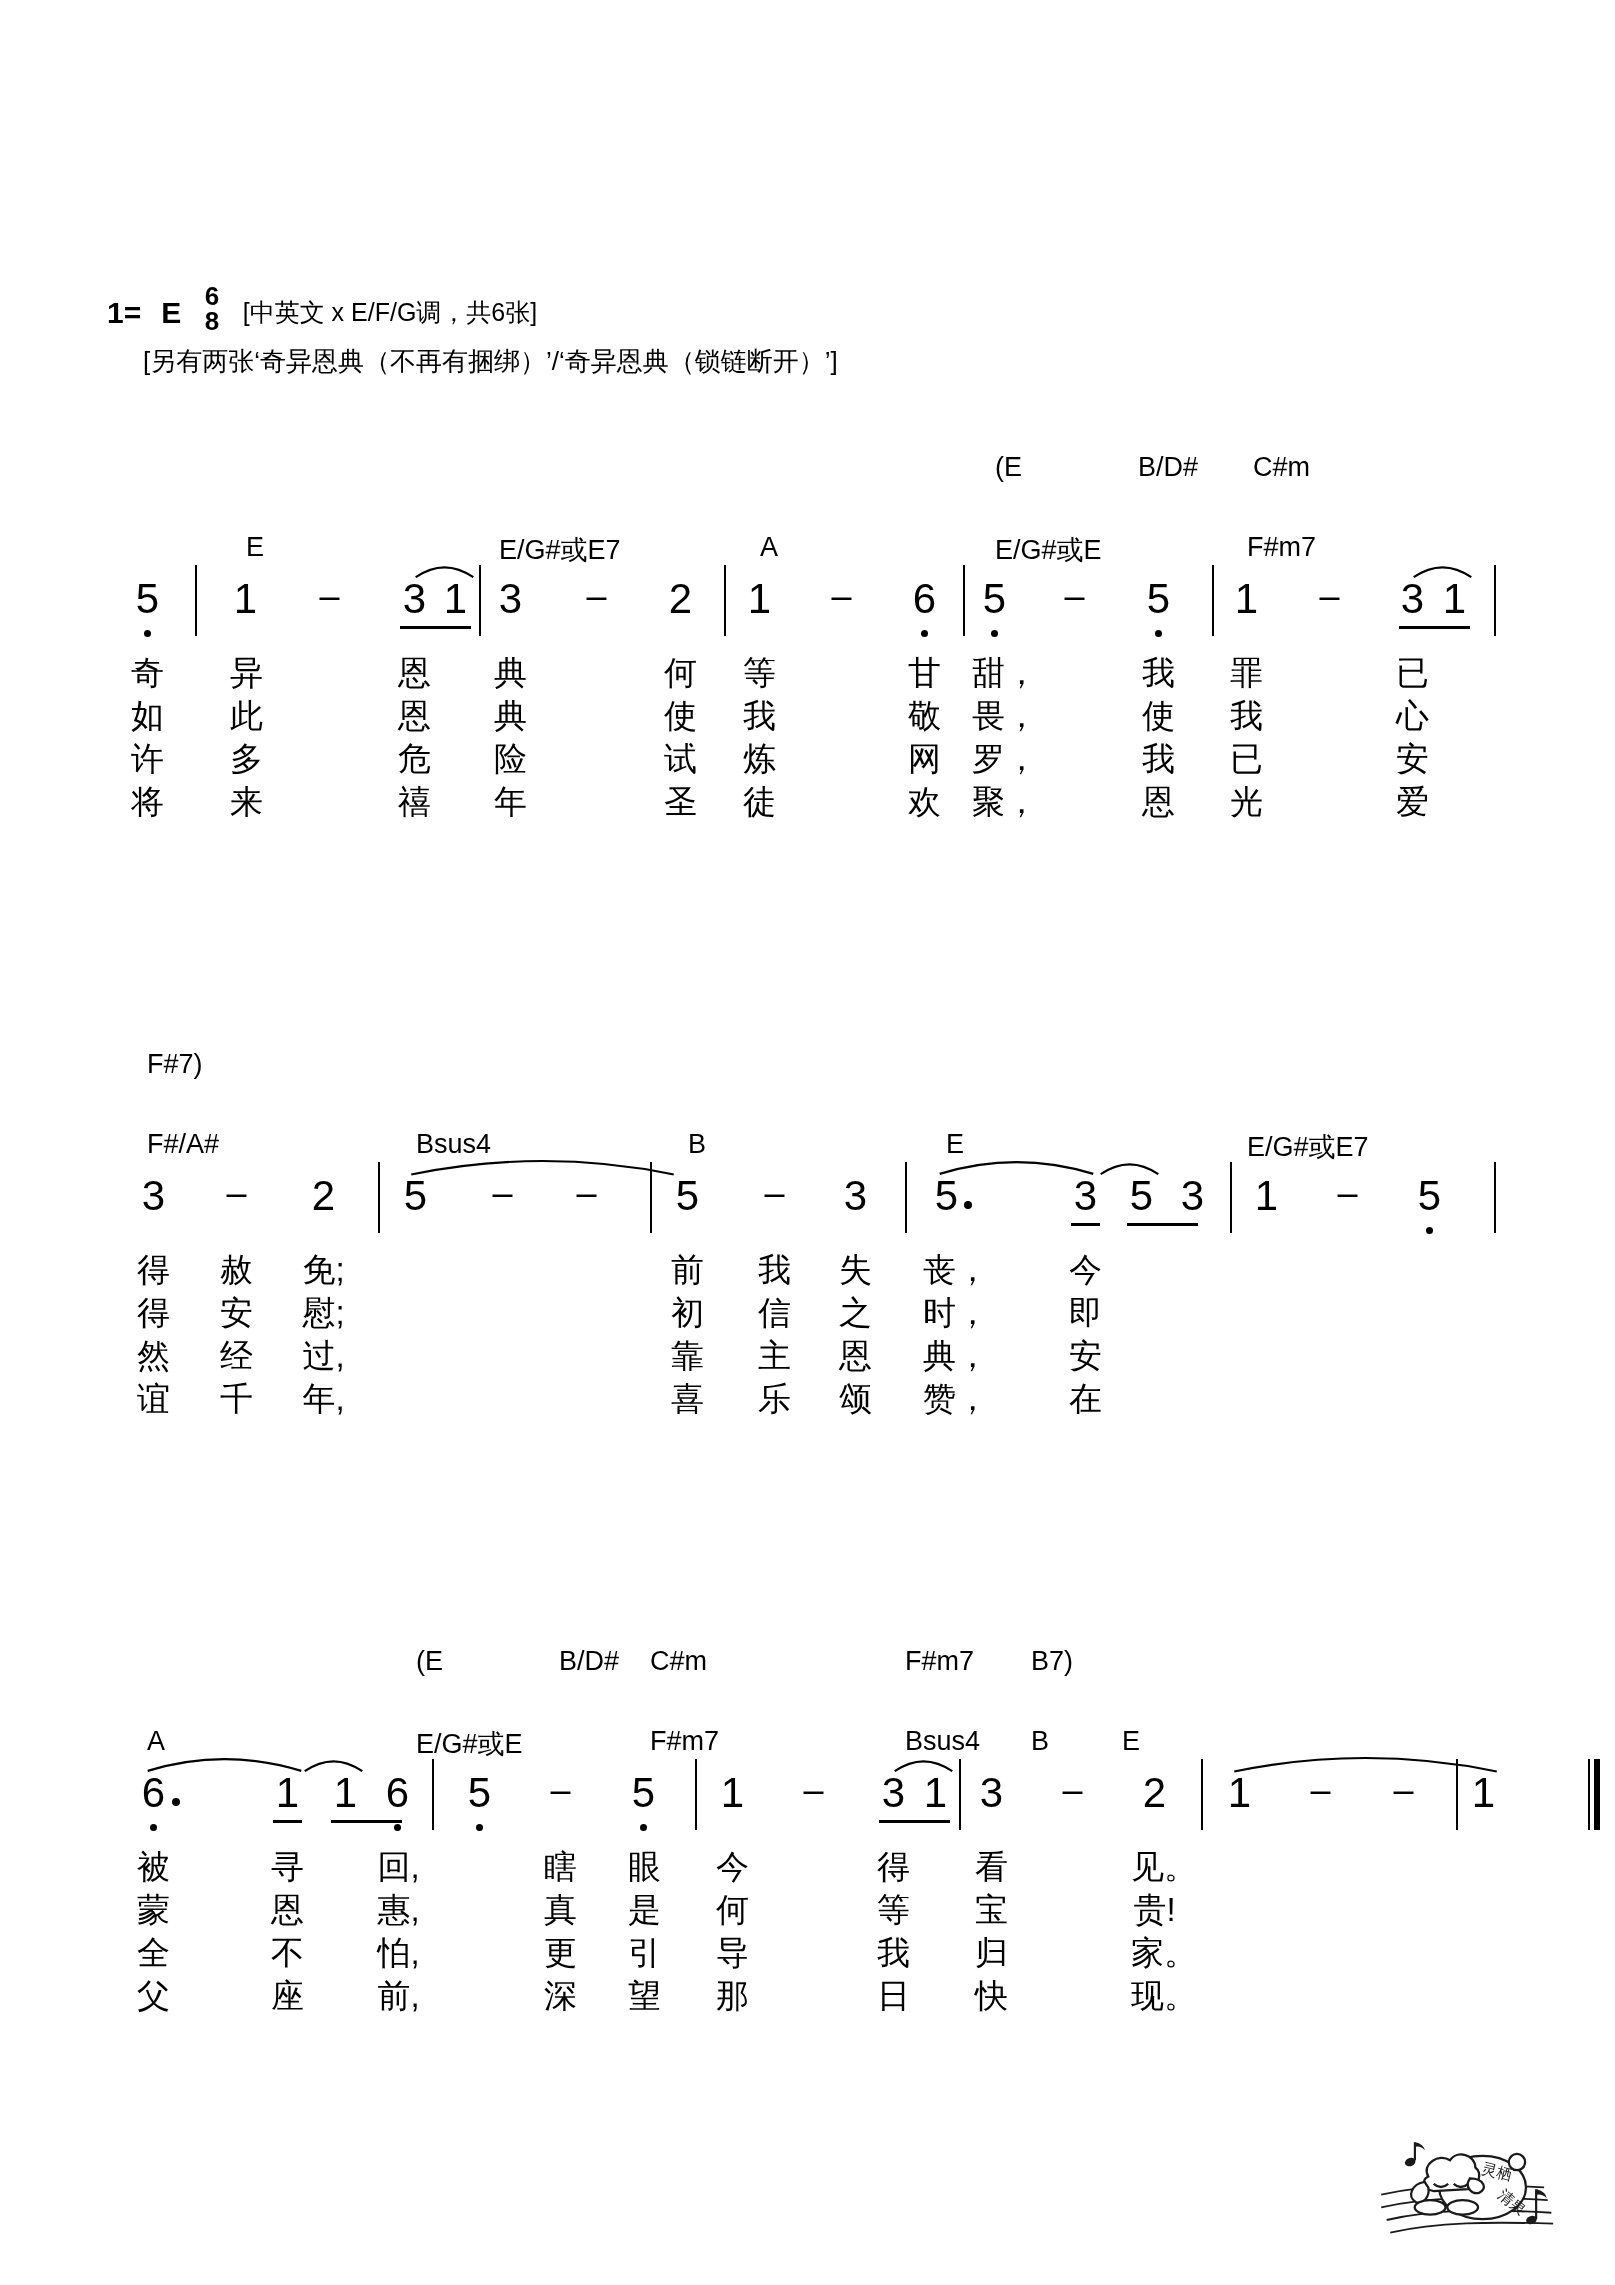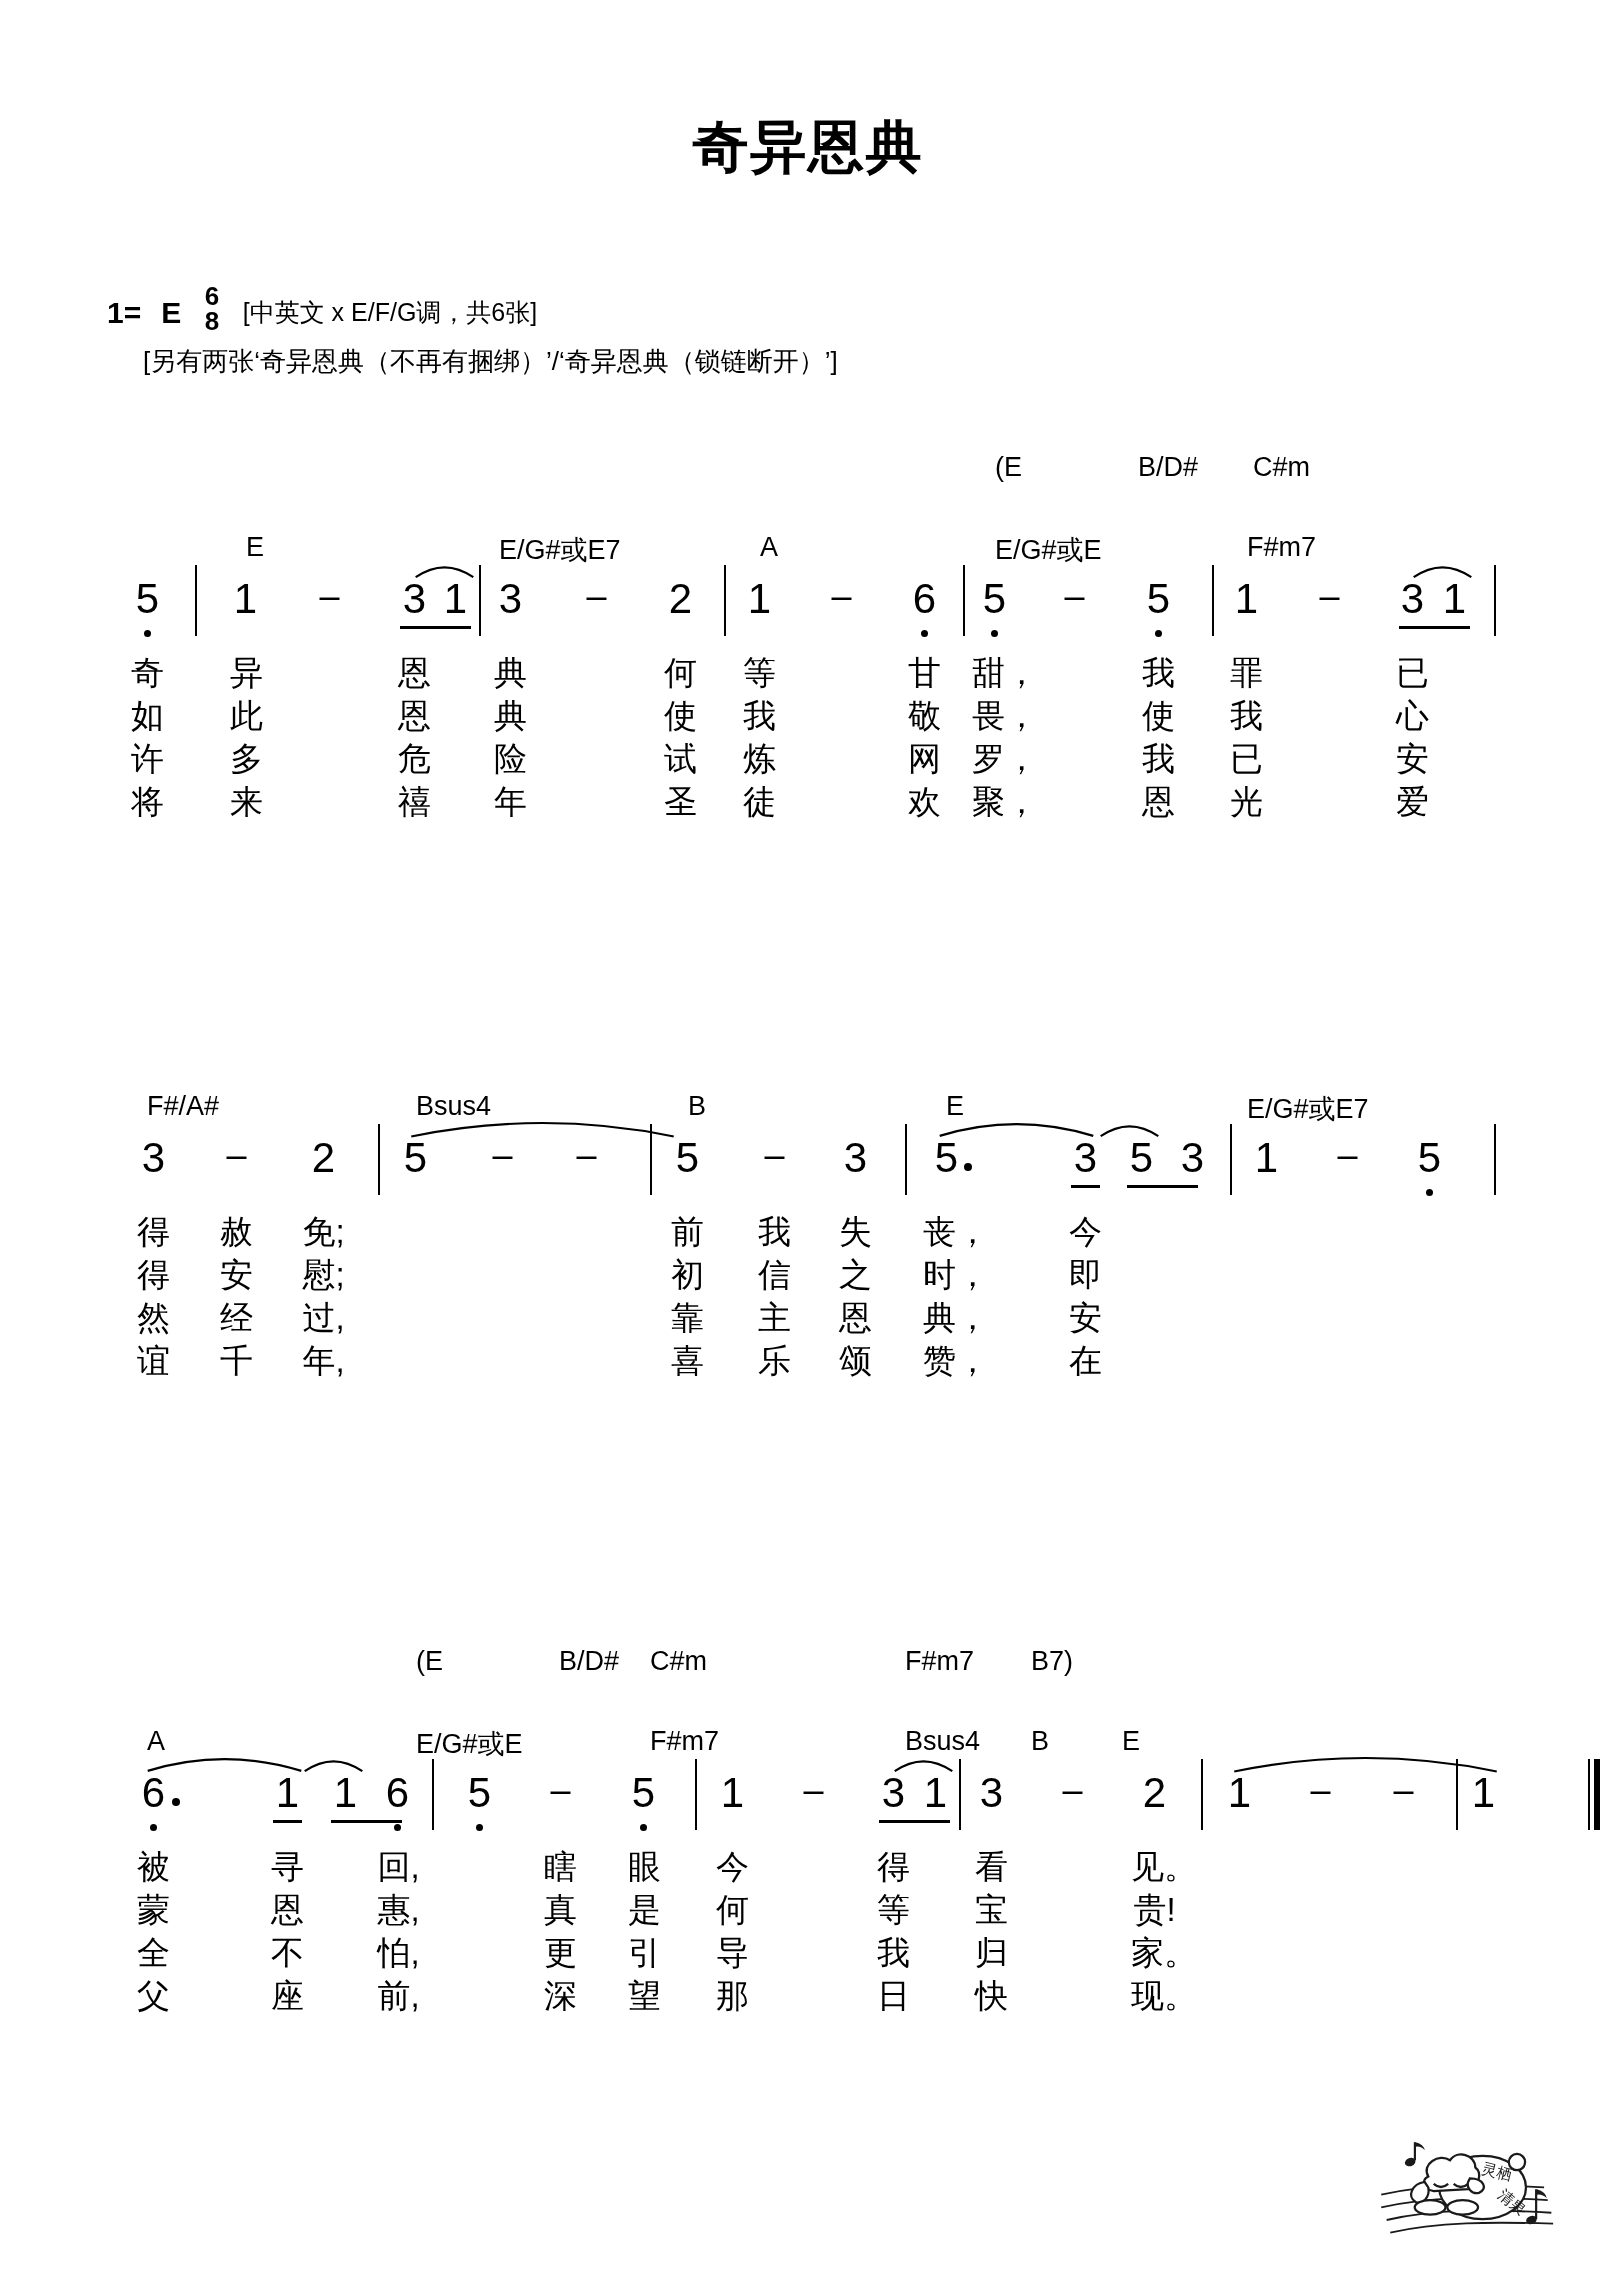--- a/index.html
+++ b/index.html
@@ -91,21 +91,20 @@
   }
 
   
   .logo { position:absolute; right:52px; bottom:16.3px; width:190px; height:136px; }
 </style>
 </head>
 <body>
 
 <div class="sheet">
 
-  <div class="title">奇异恩典</div>
 
 
   <div class="keyline">
     <span class="eq">1=</span>
     <span class="keyname">E</span>
     <span class="meter">
       <span class="num">6</span>
       <span class="den">8</span>
     </span>
     <span class="note-bracket1">[中英文 x E/F/G调，共6张]</span>
@@ -212,20 +211,23 @@
           <div class="lyric" style="left: 657px; width: 47px;">圣</div>
           <div class="lyric" style="left: 736px; width: 47px;">徒</div>
           <div class="lyric" style="left: 901px; width: 47px;">欢</div>
           <div class="lyric" style="left: 972px; width: 47px;">聚，</div>
           <div class="lyric" style="left: 1135px; width: 47px;">恩</div>
           <div class="lyric" style="left: 1223px; width: 47px;">光</div>
           <div class="lyric" style="left: 1389px; width: 47px;">爱</div>
         </div>
       </div>
       <div class="system" style="top: 1049px;">
+        <div class="chordrow">
+          <div class="chord" style="left: 147px;">F#7)</div>
+        </div>
         <div style="height: 42px;"></div>
         <div class="chordrow">
           <div class="chord" style="left: 147px;">F#/A#</div>
           <div class="chord" style="left: 416px;">Bsus4</div>
           <div class="chord" style="left: 688px;">B</div>
           <div class="chord" style="left: 946px;">E</div>
           <div class="chord" style="left: 1247px;">E/G#或E7</div>
         </div>
         <div class="noterow">
           <div class="barline" style="left: 378px;"></div>

